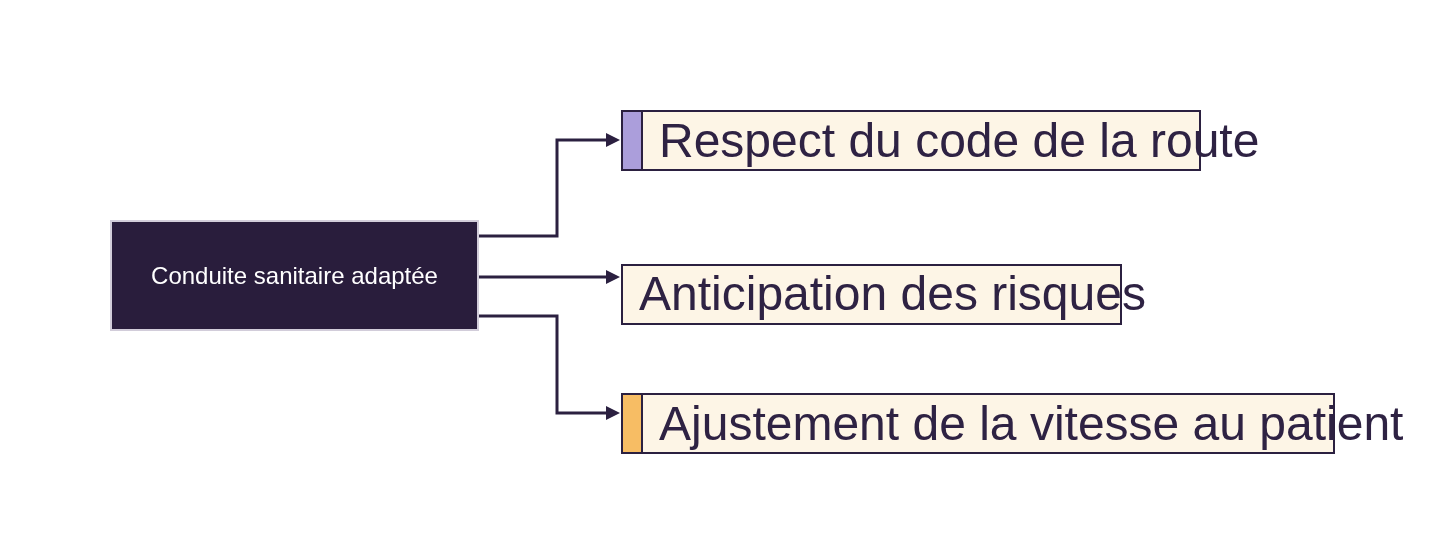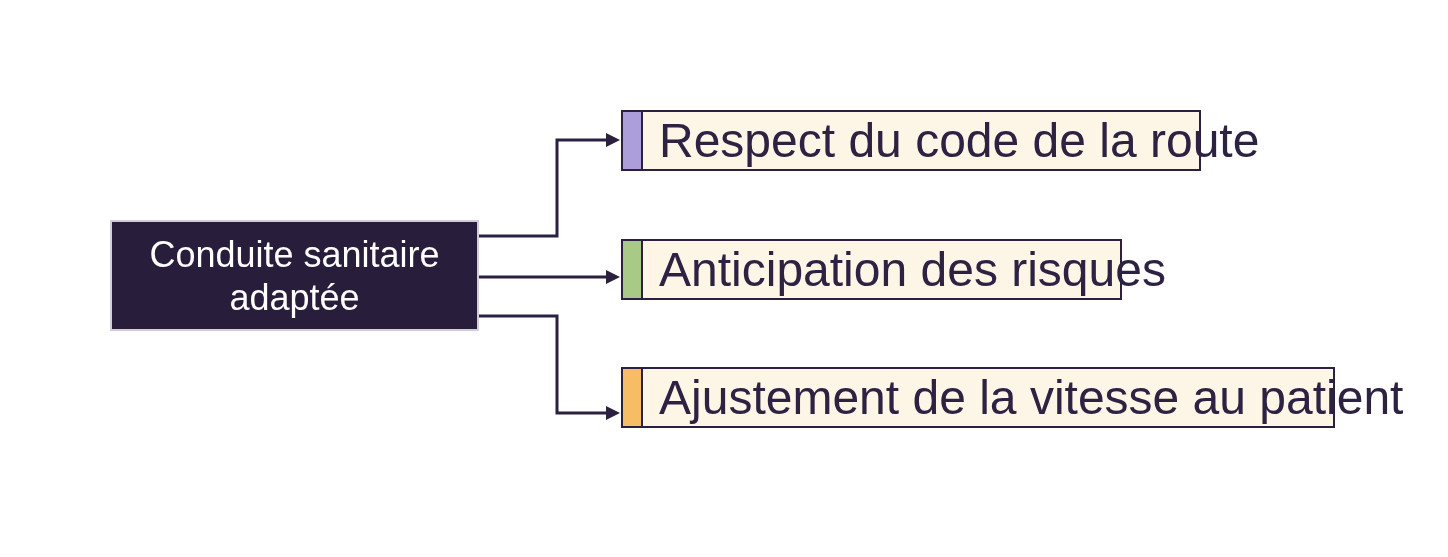--- a/index.html
+++ b/index.html
@@ -39,21 +39,21 @@
     width: 365px;
     height: 107px;
     box-sizing: border-box;
     background: var(--root-bg, #291d3c);
     color: var(--root-text, #ffffff);
     outline: 2px solid var(--root-outline, #d2cdda);
     display: flex;
     align-items: center;
     justify-content: center;
     text-align: center;
-    font-size: 36px;
+    font-size: 24px;
     line-height: 43px;
     padding: 0 8px;
   }
   .child-node {
     position: absolute;
     height: 61px;
     box-sizing: border-box;
     background: var(--node-bg, #fdf5e6);
     border: 2px solid var(--node-border, #2b2040);
     color: var(--node-text, #2e2243);
@@ -66,22 +66,22 @@
     flex: none;
     border-right: 2px solid var(--node-border, #2b2040);
   }
   .child-node .label {
     display: flex;
     align-items: center;
     padding: 0 16px;
     white-space: nowrap;
   }
   .child-1 { left: 621px; top: 110px; width: 580px; }
-  .child-2 { left: 621px; top: 239px; width: 501px; }
-  .child-3 { left: 621px; top: 367px; width: 714px; }
+  .child-2 { left: 621px; top: 264px; width: 501px; flex-direction: column; }
+  .child-3 { left: 621px; top: 393px; width: 714px; }
 </style>
 </head>
 <body>
 
 <div class="canvas">
 
   <svg class="connectors" width="1448" height="557" viewBox="0 0 1448 557" xmlns="http://www.w3.org/2000/svg">
     <path class="conn" d="M 477 236 L 557 236 L 557 140 L 606 140"></path>
     <polygon class="arrow" points="606,133 620,140 606,147"></polygon>
 

